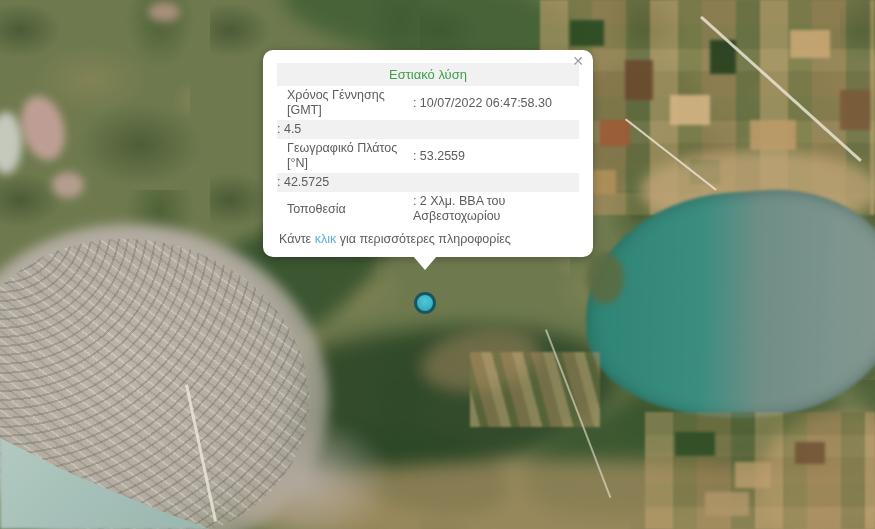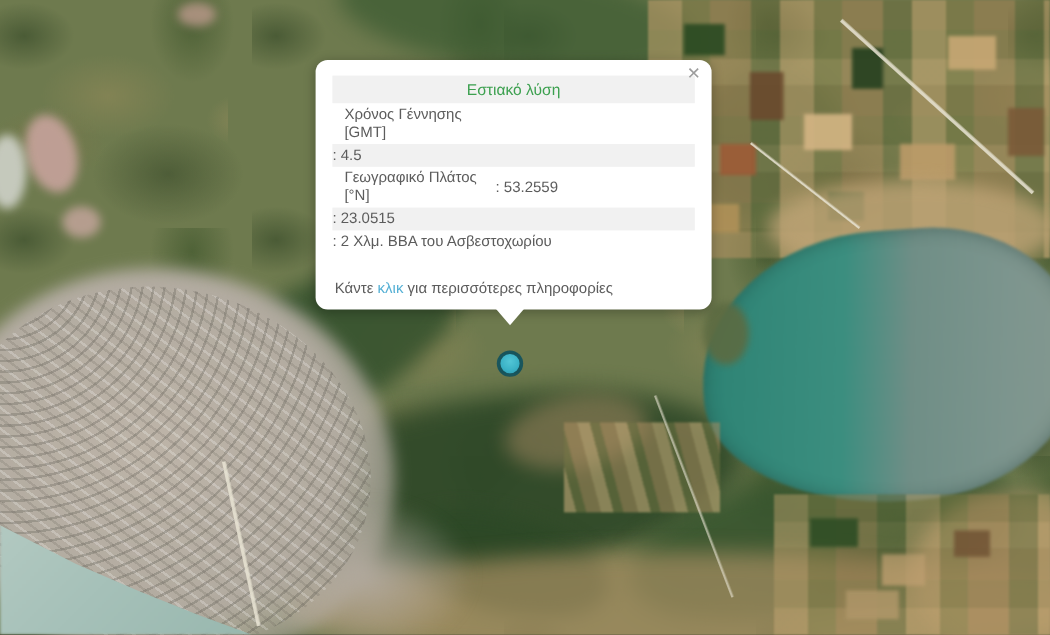--- a/index.html
+++ b/index.html
@@ -53,21 +53,21 @@
   .close{
     position:absolute;top:4px;right:9px;font-size:14px;font-weight:700;
     color:#9d9d9d;cursor:pointer;line-height:14px;
   }
   .ptable{width:100%;}
   .ptable > div:nth-child(odd){background:#f1f1f1;}
   .phead{text-align:center;padding:4px 0;color:#3ca04f;font-size:13px;}
   .prow{display:flex;align-items:center;}
   .plabel{flex:0 0 45%;padding:2px 6px 2px 10px;}
   .pvalue{flex:1 1 auto;padding:2px 0;}
-  .pfooter{margin-top:22px;padding-left:2px;white-space:pre-wrap;}
+  .pfooter{margin-top:6px;padding-left:2px;white-space:pre-wrap;}
   .plink{color:#55b0d5;text-decoration:none;cursor:pointer;}
   .tail{
     position:absolute;top:100%;left:150px;width:0;height:0;margin-top:-1px;
     border-left:12px solid transparent;border-right:12px solid transparent;
     border-top:14px solid #fff;
   }
 </style>
 </head>
 <body>
 
@@ -134,32 +134,34 @@
   <div class="marker"></div>
 
   <div class="popup">
     <span class="close">✕</span>
 
     <div class="ptable">
       <div class="phead">Εστιακό λύση</div>
 
       <div class="prow">
         <div class="plabel">Χρόνος Γέννησης [GMT]</div>
+        <div class="pvalue">: 10/07/2022 06:47:58.30</div>
       </div>
       <div class="prow">
         <div class="pvalue">: 4.5</div>
       </div>
       <div class="prow">
         <div class="plabel">Γεωγραφικό Πλάτος [°N]</div>
         <div class="pvalue">: 53.2559</div>
       </div>
       <div class="prow">
-        <div class="pvalue">: 23.0515</div>
+        <div class="pvalue">: 42.5725</div>
       </div>
       <div class="prow">
+        <div class="plabel">Τοποθεσία</div>
         <div class="pvalue">: 2 Χλμ. ΒΒΑ του Ασβεστοχωρίου</div>
       </div>
     </div>
 
     <div class="pfooter"><span>Κάντε </span><a class="plink">κλικ</a><span> για περισσότερες πληροφορίες</span></div>
 
     <div class="tail"></div>
   </div>
 
 </div>

